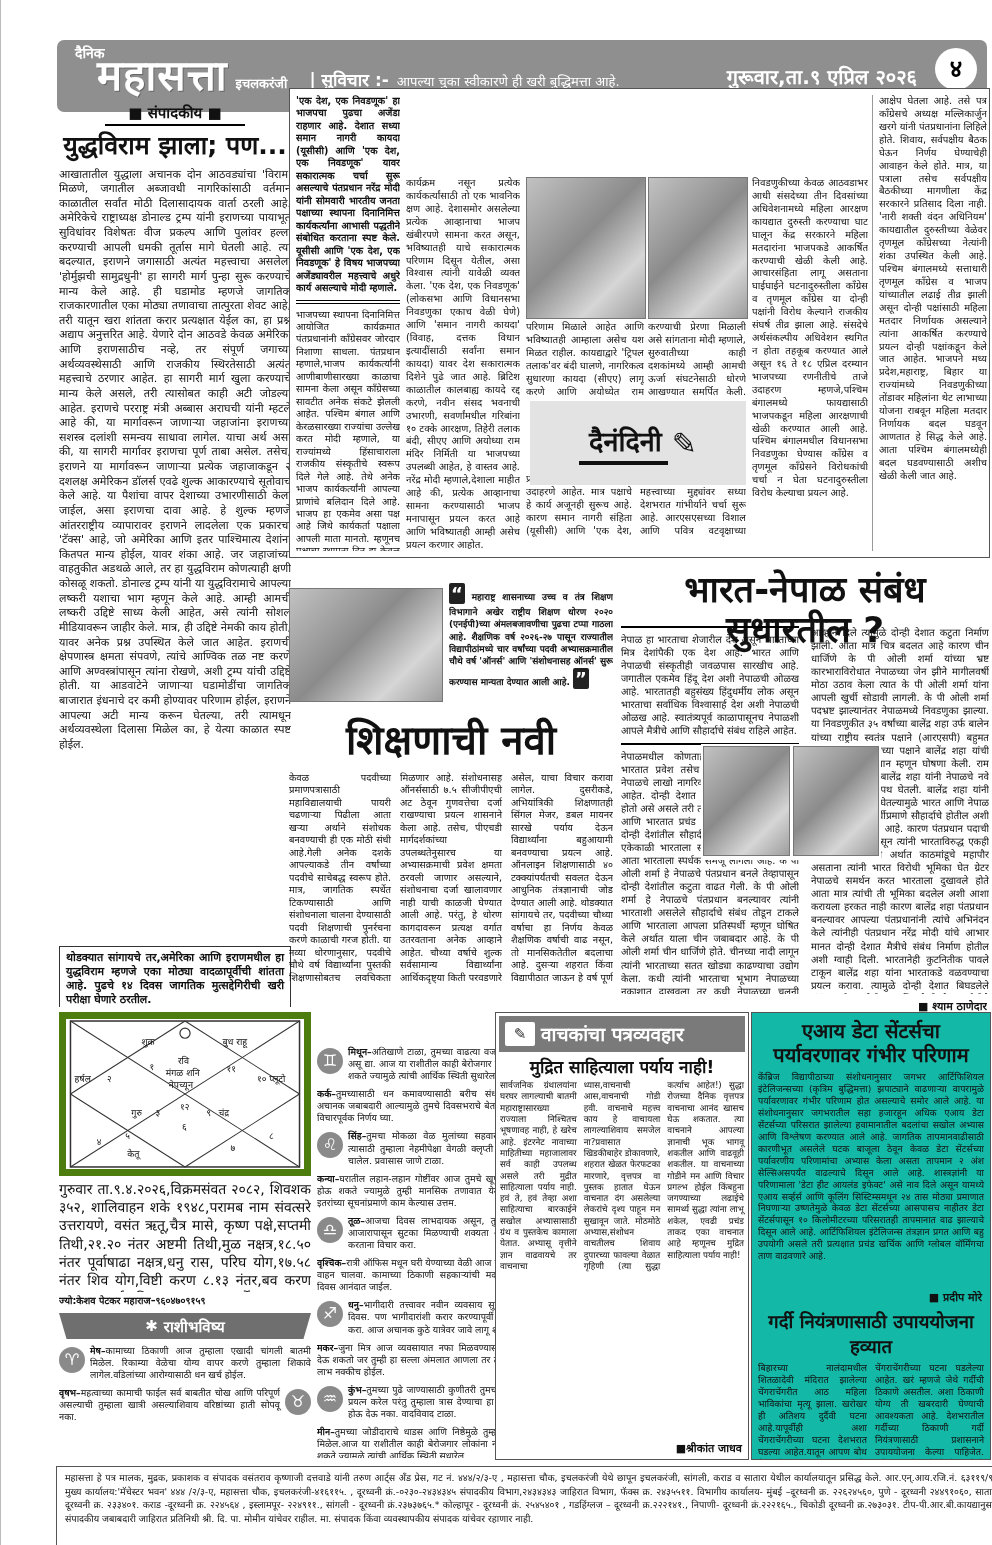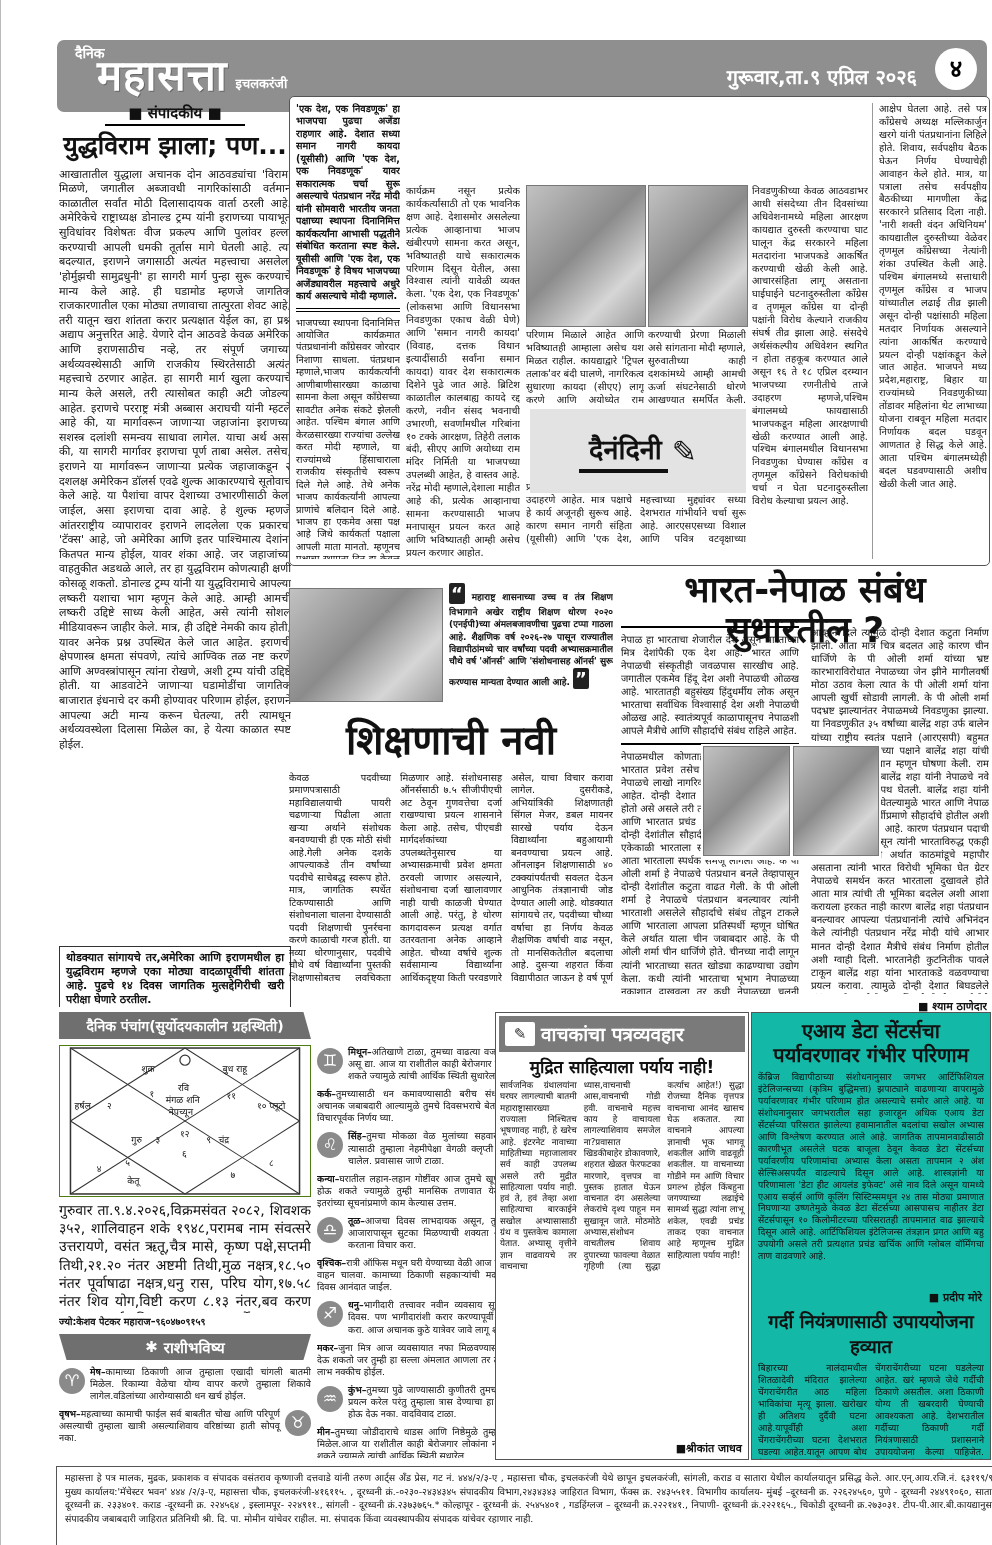--- a/index.html
+++ b/index.html
@@ -17,21 +17,21 @@
   .suvichar-text{font-size:13px;margin-left:8px;}
   .mast-date{font-size:20px;font-weight:900;margin-left:auto;margin-right:70px;}
   .page-circle{position:absolute;right:10px;top:8px;width:42px;height:42px;background:#fff;color:#000;border-radius:50%;font-size:24px;font-weight:900;text-align:center;line-height:42px;}
   
   .edit-col{left:58px;top:102px;width:232px;height:905px;}
   .edit-header{font-size:15px;font-weight:900;text-align:center;border-bottom:2px solid #000;width:140px;margin:0 auto 6px auto;padding-bottom:2px;}
   .edit-head{font-size:25px;font-weight:900;text-align:center;margin:2px 0 8px 0;line-height:1.1;}
   .edit-body{font-size:11px;line-height:1.33;height:772px;overflow:hidden;}
   .edit-endbox{border:1.5px solid #333;padding:4px 6px;font-size:11px;font-weight:bold;margin-top:6px;line-height:1.3;}
   
-  .main-box{left:288px;top:96px;width:699px;height:468px;border:1.5px solid #555;border-radius:5px;background:#fff;}
+  .main-box{left:288px;top:88px;width:699px;height:468px;border:1.5px solid #555;border-radius:0;background:#fff;}
   .m-quotecol{left:6px;top:6px;width:104px;height:456px;font-size:9.6px;line-height:1.3;}
   .m-quote{font-weight:bold;border-bottom:4px double #000;padding-bottom:5px;margin-bottom:5px;}
   .m-head{left:116px;top:0px;width:468px;height:84px;font-size:52px;font-weight:900;text-align:center;line-height:84px;letter-spacing:0px;}
   .m-col{font-size:9.8px;line-height:1.32;}
   .photo{background:linear-gradient(135deg,#c2c2c2,#8b8b8b 45%,#d6d6d6 75%,#9d9d9d);border:1px solid #777;}
   .dainandini{left:240px;top:312px;width:216px;height:84px;background:#e3e3e3;z-index:3;display:flex;align-items:center;justify-content:center;}
   .dainandini-label{font-size:27px;font-weight:900;border-bottom:4px solid #111;padding:0 6px 2px 10px;}
   .pen-icon{font-size:30px;margin-left:4px;transform:rotate(0deg);}
   .rule-left{border-left:1px solid #999;padding-left:6px;}
   
@@ -46,21 +46,21 @@
   .nepal-box{left:620px;top:566px;width:368px;height:448px;}
   .nepal-head{font-size:36px;font-weight:900;text-align:center;line-height:1.1;margin-top:4px;}
   .nepal-c{font-size:9.9px;line-height:1.32;}
   .nepal-intro{border-top:2px solid #000;border-bottom:2px solid #000;padding:5px 0;margin-bottom:5px;}
   .nepal-photos{left:80px;top:178px;width:176px;height:112px;z-index:3;background:#fff;display:flex;gap:3px;padding:2px;}
   .nepal-photos .photo{flex:1;height:108px;}
   
   .banner{background:#6f6f6f;color:#fff;font-weight:900;display:flex;align-items:center;justify-content:center;clip-path:polygon(0 0,97% 0,100% 100%,0 100%);}
   .panchang-col{left:58px;top:1012px;width:252px;height:446px;}
   .panchang-banner{height:27px;font-size:14px;}
-  .chart-frame{border:1px solid #4d7c0f;height:150px;margin-top:6px;position:relative;}
+  .chart-frame{border:7px solid #4d7c0f;height:150px;margin-top:0;position:relative;}
   .chart-frame svg{width:100%;height:100%;}
   .chart-frame text{font-size:9px;fill:#111;}
   .panchang-details{font-size:14px;line-height:1.3;margin-top:4px;height:112px;overflow:hidden;}
   .astro-line{font-size:9.6px;font-weight:900;margin-top:2px;}
   .rashi-banner{height:26px;font-size:15px;margin-top:6px;clip-path:polygon(0 0,100% 0,97% 100%,3% 100%);}
   .rashi-entry{font-size:9.3px;line-height:1.3;margin-top:6px;overflow:hidden;}
   .zodiac-icon{width:26px;height:26px;border-radius:50%;background:#8a8a8a;color:#fff;font-size:16px;line-height:26px;text-align:center;display:block;}
   .icon-left .zodiac-icon{float:left;margin:2px 5px 2px 0;}
   .icon-right .zodiac-icon{float:right;margin:2px 0 2px 5px;}
   .horo-col{left:316px;top:1040px;width:246px;height:418px;}
@@ -84,20 +84,24 @@
 </style>
 </head>
 <body>
 
 <div class="sheet">
 
   <div class="abs masthead">
     <span class="brand-prefix">दैनिक</span>
     <span class="brand">महासत्ता</span>
     <span class="brand-city">इचलकरंजी</span>
+    <span class="suvichar-wrap">
+      <span class="suvichar-label">| सुविचार :-</span>
+      <span class="suvichar-text">आपल्या चुका स्वीकारणे ही खरी बुद्धिमत्ता आहे.</span>
+    </span>
     <span class="mast-date">गुरूवार,ता.९ एप्रिल २०२६</span>
     <span class="page-circle">४</span>
   </div>
 
   <div class="abs edit-col">
     <div class="edit-header">■ संपादकीय ■</div>
     <div class="edit-head">युद्धविराम झाला; पण...</div>
     <div class="edit-body just">आखातातील युद्धाला अचानक दोन आठवड्यांचा 'विराम' मिळणे, जगातील अब्जावधी नागरिकांसाठी वर्तमान काळातील सर्वांत मोठी दिलासादायक वार्ता ठरली आहे. अमेरिकेचे राष्ट्राध्यक्ष डोनाल्ड ट्रम्प यांनी इराणच्या पायाभूत सुविधांवर विशेषतः वीज प्रकल्प आणि पुलांवर हल्ला करण्याची आपली धमकी तूर्तास मागे घेतली आहे. त्या बदल्यात, इराणने जगासाठी अत्यंत महत्त्वाचा असलेला 'होर्मुझची सामुद्रधुनी' हा सागरी मार्ग पुन्हा सुरू करण्याचे मान्य केले आहे. ही घडामोड म्हणजे जागतिक राजकारणातील एका मोठ्या तणावाचा तात्पुरता शेवट आहे, तरी यातून खरा शांतता करार प्रत्यक्षात येईल का, हा प्रश्न अद्याप अनुत्तरित आहे. येणारे दोन आठवडे केवळ अमेरिका आणि इराणसाठीच नव्हे, तर संपूर्ण जगाच्या अर्थव्यवस्थेसाठी आणि राजकीय स्थिरतेसाठी अत्यंत महत्त्वाचे ठरणार आहेत. हा सागरी मार्ग खुला करण्याचे मान्य केले असले, तरी त्यासोबत काही अटी जोडल्या आहेत. इराणचे परराष्ट्र मंत्री अब्बास अराघची यांनी म्हटले आहे की, या मार्गावरून जाणाऱ्या जहाजांना इराणच्या सशस्त्र दलांशी समन्वय साधावा लागेल. याचा अर्थ असा की, या सागरी मार्गावर इराणचा पूर्ण ताबा असेल. तसेच, इराणने या मार्गावरून जाणाऱ्या प्रत्येक जहाजाकडून २ दशलक्ष अमेरिकन डॉलर्स एवढे शुल्क आकारण्याचे सूतोवाच केले आहे. या पैशांचा वापर देशाच्या उभारणीसाठी केला जाईल, असा इराणचा दावा आहे. हे शुल्क म्हणजे आंतरराष्ट्रीय व्यापारावर इराणने लादलेला एक प्रकारचा 'टॅक्स' आहे, जो अमेरिका आणि इतर पाश्चिमात्य देशांना कितपत मान्य होईल, यावर शंका आहे. जर जहाजांच्या वाहतुकीत अडथळे आले, तर हा युद्धविराम कोणत्याही क्षणी कोसळू शकतो. डोनाल्ड ट्रम्प यांनी या युद्धविरामाचे आपल्या लष्करी यशाचा भाग म्हणून केले आहे. आम्ही आमची लष्करी उद्दिष्टे साध्य केली आहेत, असे त्यांनी सोशल मीडियावरून जाहीर केले. मात्र, ही उद्दिष्टे नेमकी काय होती, यावर अनेक प्रश्न उपस्थित केले जात आहेत. इराणची क्षेपणास्त्र क्षमता संपवणे, त्यांचे आण्विक तळ नष्ट करणे आणि अण्वस्त्रांपासून त्यांना रोखणे, अशी ट्रम्प यांची उद्दिष्टे होती. या आडवाटेने जाणाऱ्या घडामोडींचा जागतिक बाजारात इंधनाचे दर कमी होण्यावर परिणाम होईल, इराणने आपल्या अटी मान्य करून घेतल्या, तरी त्यामधून अर्थव्यवस्थेला दिलासा मिळेल का, हे येत्या काळात स्पष्ट होईल.</div>
     <div class="edit-endbox just">थोडक्यात सांगायचे तर,अमेरिका आणि इराणमधील हा युद्धविराम म्हणजे एका मोठ्या वादळापूर्वीची शांतता आहे. पुढचे १४ दिवस जागतिक मुत्सद्देगिरीची खरी परीक्षा घेणारे ठरतील.</div>
   </div>
@@ -141,21 +145,20 @@
     </div>
     <div class="abs nepal-c just" style="left:190px;top:60px;width:178px;height:368px;">आव्हान दिले त्यामुळे दोन्ही देशात कटुता निर्माण झाली. आता मात्र चित्र बदलत आहे कारण चीन धार्जिणे के पी ओली शर्मा यांच्या भ्रष्ट कारभाराविरोधात नेपाळच्या जेन झीने मागीलवर्षी मोठा उठाव केला त्यात के पी ओली शर्मा यांना आपली खुर्ची सोडावी लागली. के पी ओली शर्मा पदभ्रष्ट झाल्यानंतर नेपाळमध्ये निवडणुका झाल्या. या निवडणुकीत ३५ वर्षांच्या बालेंद्र शहा उर्फ बालेन यांच्या राष्ट्रीय स्वतंत्र पक्षाने (आरएसपी) बहुमत मिळवले आणि त्यांच्या पक्षाने बालेंद्र शहा यांची नेपाळचे नवे पंतप्रधान म्हणून घोषणा केली. राम नवमीच्या मुहूर्तावर बालेंद्र शहा यांनी नेपाळचे नवे पंतप्रधान म्हणून शपथ घेतली. बालेंद्र शहा यांनी नेपाळची सूत्रे हाती घेतल्यामुळे भारत आणि नेपाळ यांच्यातील संबंध पूर्वीप्रमाणे सौहार्दाचे होतील अशी आशा निर्माण झाली आहे. कारण पंतप्रधान पदाची सूत्रे हाती घेतल्यापासून त्यांनी भारताविरुद्ध एकही वक्तव्य केले नाही अर्थात काठमांडूचे महापौर असताना त्यांनी भारत विरोधी भूमिका घेत ग्रेटर नेपाळचे समर्थन करत भारताला दुखावले होते आता मात्र त्यांची ती भूमिका बदलेल अशी आशा करायला हरकत नाही कारण बालेंद्र शहा पंतप्रधान बनल्यावर आपल्या पंतप्रधानांनी त्यांचे अभिनंदन केले त्यांनीही पंतप्रधान नरेंद्र मोदी यांचे आभार मानत दोन्ही देशात मैत्रीचे संबंध निर्माण होतील अशी ग्वाही दिली. भारतानेही कुटनितीक पावले टाकून बालेंद्र शहा यांना भारताकडे वळवण्याचा प्रयत्न करावा. त्यामुळे दोन्ही देशात बिघडलेले संबंध पूर्ववत होतील आणि दोन्ही देशात मैत्रीचे संबंध प्रस्थापित होतील.</div>
     <div class="abs nepal-photos">
       <div class="photo"></div>
       <div class="photo"></div>
     </div>
     <div class="abs byline" style="right:2px;top:432px;width:140px;background:#fff;">■ श्याम ठाणेदार</div>
   </div>
 
   <div class="abs panchang-col">
-    <div class="banner panchang-banner">दैनिक पंचांग(सुर्योदयकालीन ग्रहस्थिती)</div>
     <div class="chart-frame">
       <svg viewBox="0 0 230 148">
         <rect x="2" y="2" width="226" height="144" fill="none" stroke="#333" stroke-width="1.5"></rect>
         <line x1="2" y1="2" x2="228" y2="146" stroke="#333" stroke-width="1"></line>
         <line x1="228" y1="2" x2="2" y2="146" stroke="#333" stroke-width="1"></line>
         <line x1="115" y1="2" x2="2" y2="74" stroke="#333" stroke-width="1"></line>
         <line x1="115" y1="2" x2="228" y2="74" stroke="#333" stroke-width="1"></line>
         <line x1="2" y1="74" x2="115" y2="146" stroke="#333" stroke-width="1"></line>
         <line x1="228" y1="74" x2="115" y2="146" stroke="#333" stroke-width="1"></line>
         <circle cx="115" cy="14" r="5" fill="none" stroke="#333" stroke-width="1.2"></circle>

